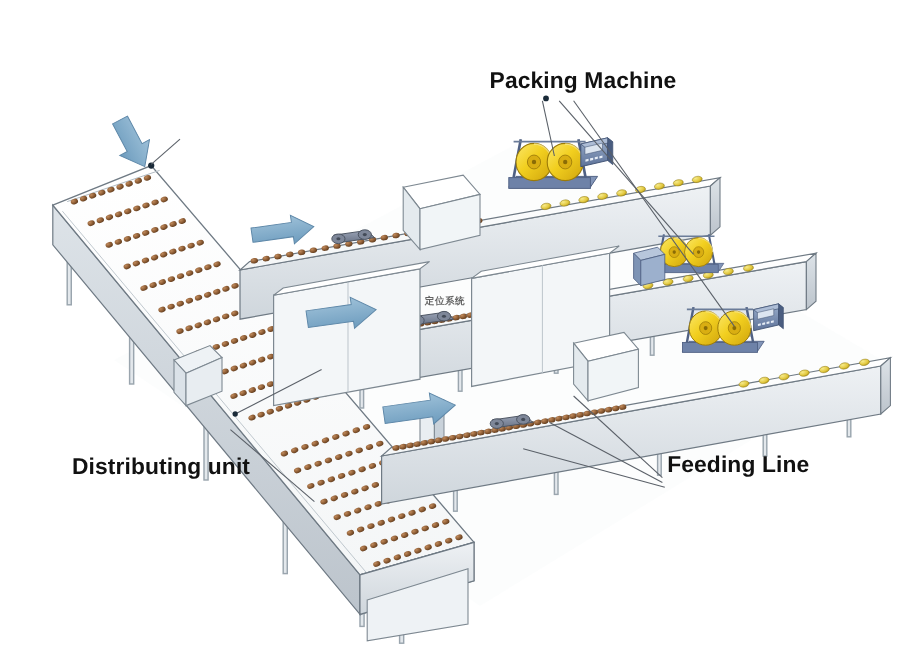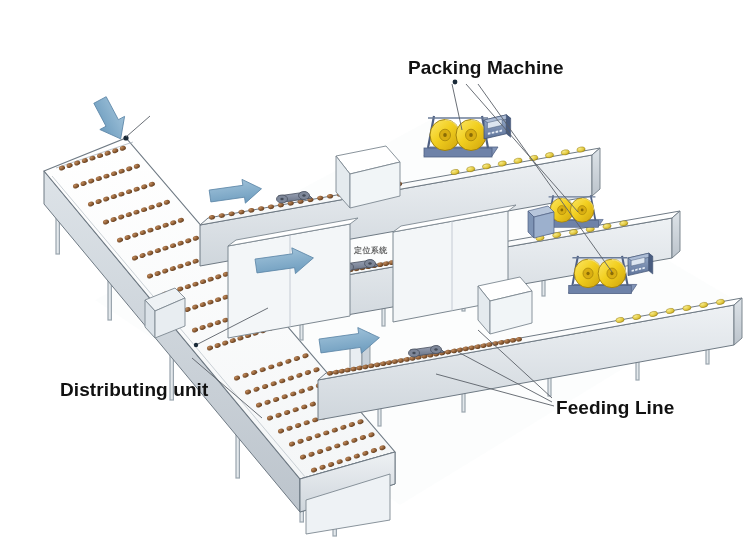--- a/index.html
+++ b/index.html
@@ -30,21 +30,21 @@
     font-family: "Liberation Sans", sans-serif;
     font-size: 19px;
     font-weight: 700;
     letter-spacing: 0.1px;
     white-space: nowrap;
     line-height: 1;
   }
   #label-packing-machine { left: 408px; top: 58px; }
   #label-unscrambling-unit { left: 57px; top: 95px; }
   #label-distributing-unit { left: 60px; top: 338px; margin-top: 42px; }
-  #label-feeding-line { left: 556px; top: 398px; }
+  #label-feeding-line { left: 556px; top: 378px; }
   .cn-label {
     position: absolute;
     color: #2a2a2a;
     font-family: "DejaVu Sans", sans-serif;
     font-size: 8px;
     font-weight: 700;
     white-space: nowrap;
     letter-spacing: 0.4px;
     line-height: 1;
     opacity: 0.72;

